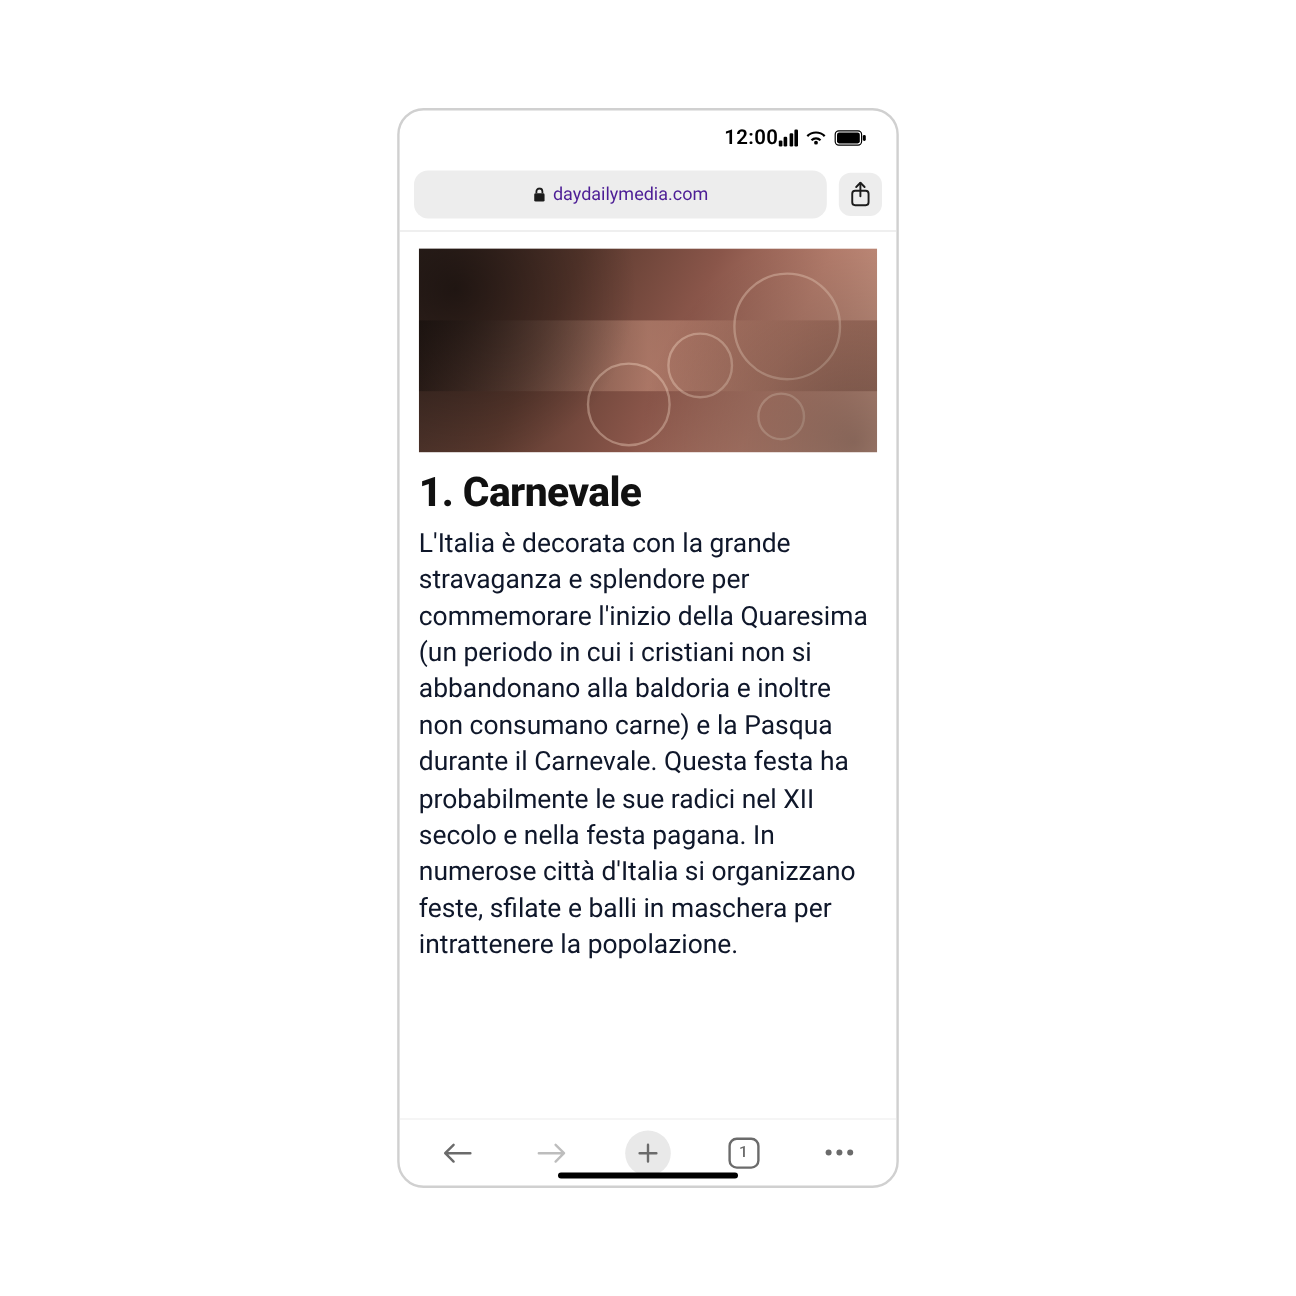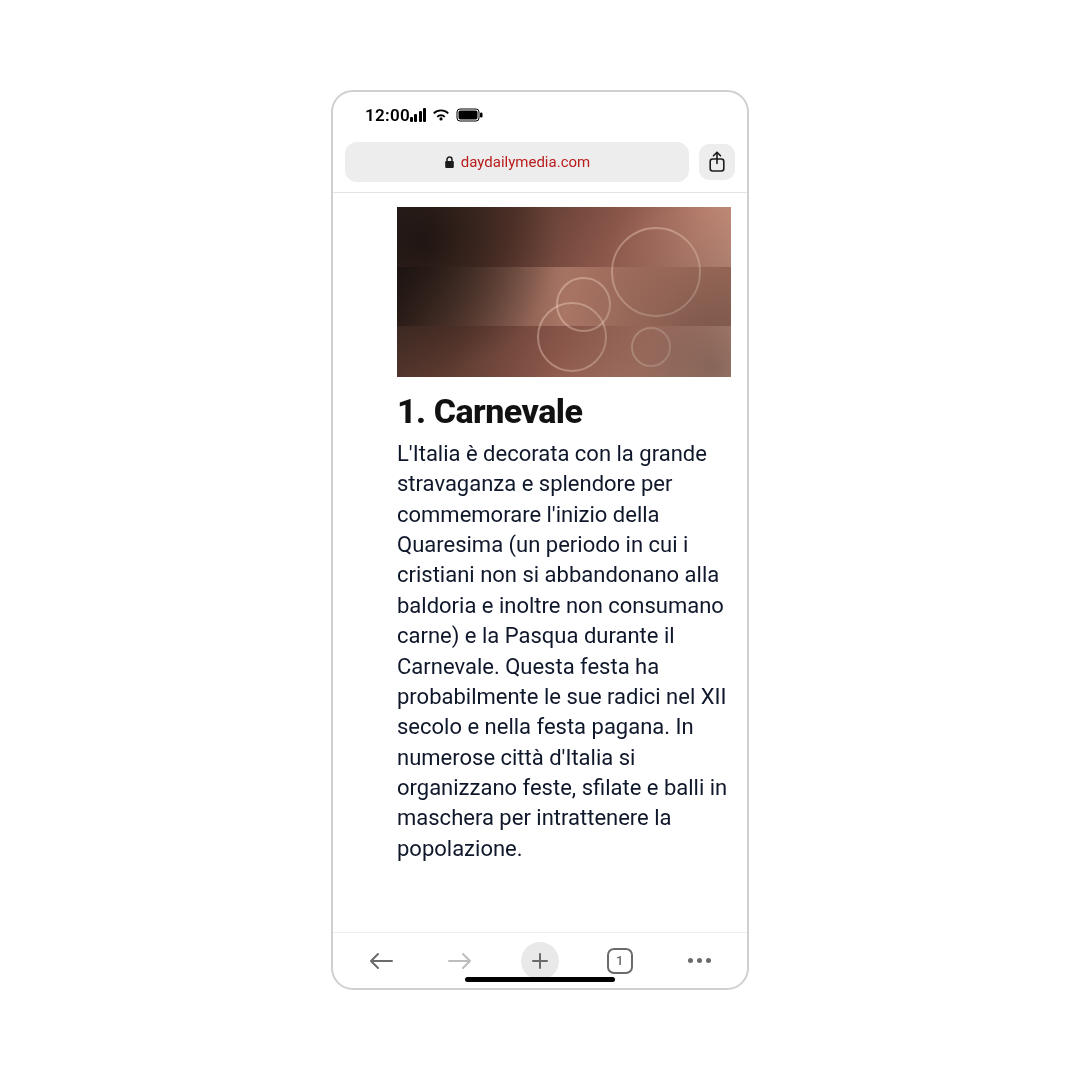--- a/index.html
+++ b/index.html
@@ -21,21 +21,21 @@
     display: flex;
     flex-direction: column;
     overflow: hidden;
     position: relative;
   }
   
   .status-bar {
     height: 46px;
     display: flex;
     align-items: center;
-    justify-content: flex-start;
+    justify-content: flex-end;
     padding: 0 24px 0 32px;
   }
   .status-time { font-size: 17px; font-weight: 600; letter-spacing: 0.3px; }
   .status-icons { display: flex; align-items: center; gap: 6px; }
   .signal { display: inline-flex; align-items: flex-end; gap: 1.5px; }
   .signal span { width: 3px; background:#000; border-radius:1px; display:inline-block; }
   .signal span:nth-child(1){height:5px;}
   .signal span:nth-child(2){height:8px;}
   .signal span:nth-child(3){height:11px;}
   .signal span:nth-child(4){height:14px;}
@@ -48,30 +48,30 @@
   .url-pill {
     flex:1;
     height: 40px;
     background:#ededed;
     border-radius: 12px;
     display:flex;
     align-items:center;
     justify-content:center;
     gap:6px;
     font-size:15px;
-    color:#b91c1c;
+    color:#4c1d95;
   }
   .share-btn {
     width:36px; height:36px;
     background:#ededed;
     border-radius:10px;
     display:flex; align-items:center; justify-content:center;
   }
   
-  .content { flex:1; overflow:hidden; padding: 14px 16px 0; margin-left: 48px; }
+  .content { flex:1; overflow:hidden; padding: 14px 16px 0; }
   .hero {
     width:100%; height:170px; position:relative; overflow:hidden;
   }
   .hero-layer{position:absolute; inset:0;}
   .hero-bg{ background: linear-gradient(115deg,#3b2a24 0%, #5c3a2f 30%, #8a564a 55%, #b77f6e 75%, #d5a38f 100%); }
   .hero-shadow{ background: radial-gradient(circle at 8% 20%, rgba(0,0,0,0.55) 0%, rgba(0,0,0,0) 40%),
                            radial-gradient(circle at 95% 95%, rgba(0,0,0,0.35) 0%, rgba(0,0,0,0) 45%); }
   .hero-swirl{ position:absolute; border:2px solid rgba(255,230,210,0.35); border-radius:50%; }
   .hero-band{ position:absolute; left:0; right:0; top:35%; height:35%;
               background: linear-gradient(90deg, rgba(0,0,0,0.3), rgba(214,160,138,0.45), rgba(120,70,55,0.4)); }

